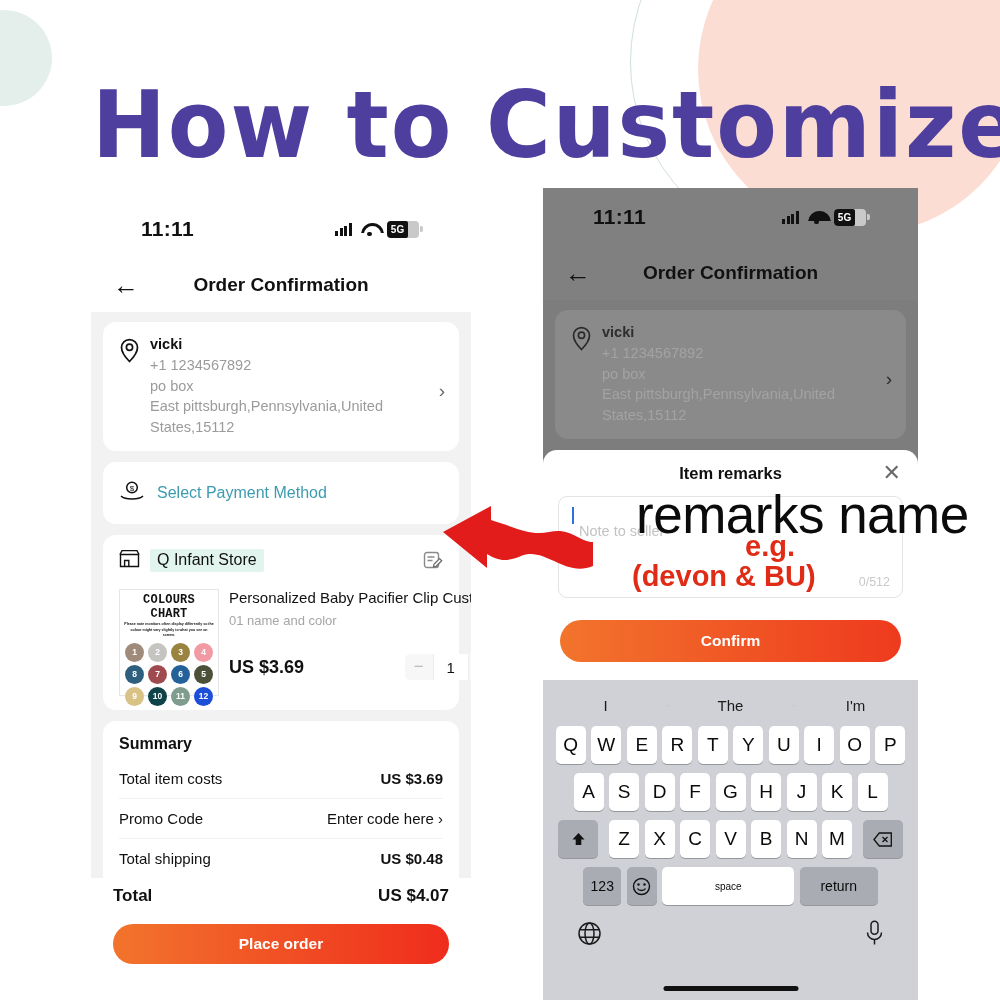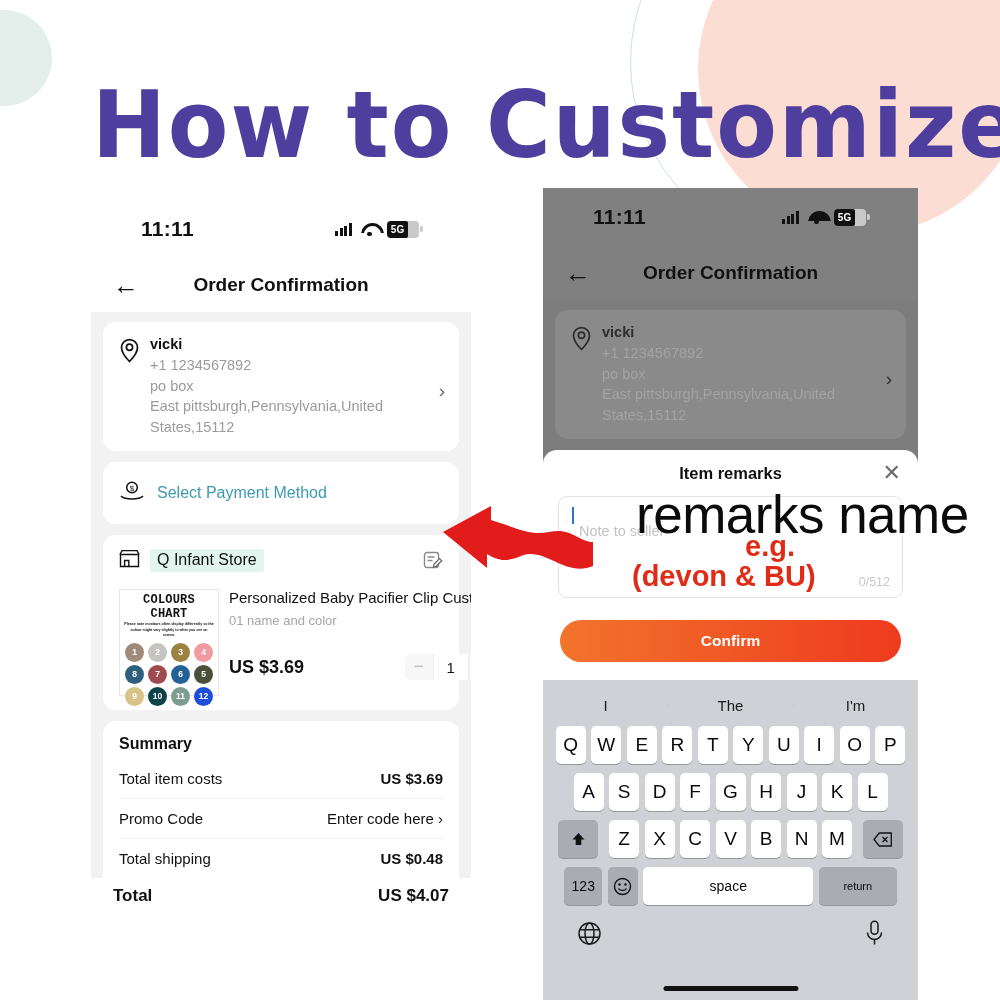--- a/index.html
+++ b/index.html
@@ -265,22 +265,22 @@
   }
   .kb-row { display:flex; justify-content:center; margin-bottom:9px; gap:5.5px; }
   .key {
     width:30px; height:38px; background:#fff; border-radius:5px;
     display:flex; align-items:center; justify-content:center;
     font-size:19px; color:#0a0a0a; box-shadow:0 1px 0 rgba(0,0,0,.28);
   }
   .key.wide { width:40px; background:#a9acb3; }
   .key.num { width:38px; background:#a9acb3; font-size:14px; }
   .key.emoji { width:30px; background:#a9acb3; font-size:17px; }
-  .key.space { width:170px; font-size:14px; }
-  .key.ret { width:78px; background:#a9acb3; font-size:11px; }
+  .key.space { width:132px; font-size:10px; }
+  .key.ret { width:78px; background:#a9acb3; font-size:14px; }
   .kb-bottom { display:flex; align-items:center; justify-content:space-between; padding:6px 34px 0 34px; }
   .kb-ico { font-size:23px; color:#1b1b1b; }
   .home-ind {
     position:absolute; left:50%; transform:translateX(-50%); bottom:9px;
     width:135px; height:5px; border-radius:3px; background:#111;
   }
 
   
   .arrow-svg { position:absolute; left:425px; top:498px; z-index:10; }
 </style>
@@ -423,20 +423,21 @@
     </div>
 
     <div class="disclaimer">Upon clicking 'Place Order', I confirm I have read and</div>
   </div>
 
   <div class="foot">
     <div class="tot-row">
       <span class="tot-lbl">Total</span>
       <span class="tot-val">US $4.07</span>
     </div>
+    <div class="place-btn">Place order</div>
   </div>
 </div>
 
 <div class="phone-right">
   <div class="dim">
 
     <div class="statusbar">
       <div class="status-time">11:11</div>
       <div class="status-icons">
         <span class="bars">

